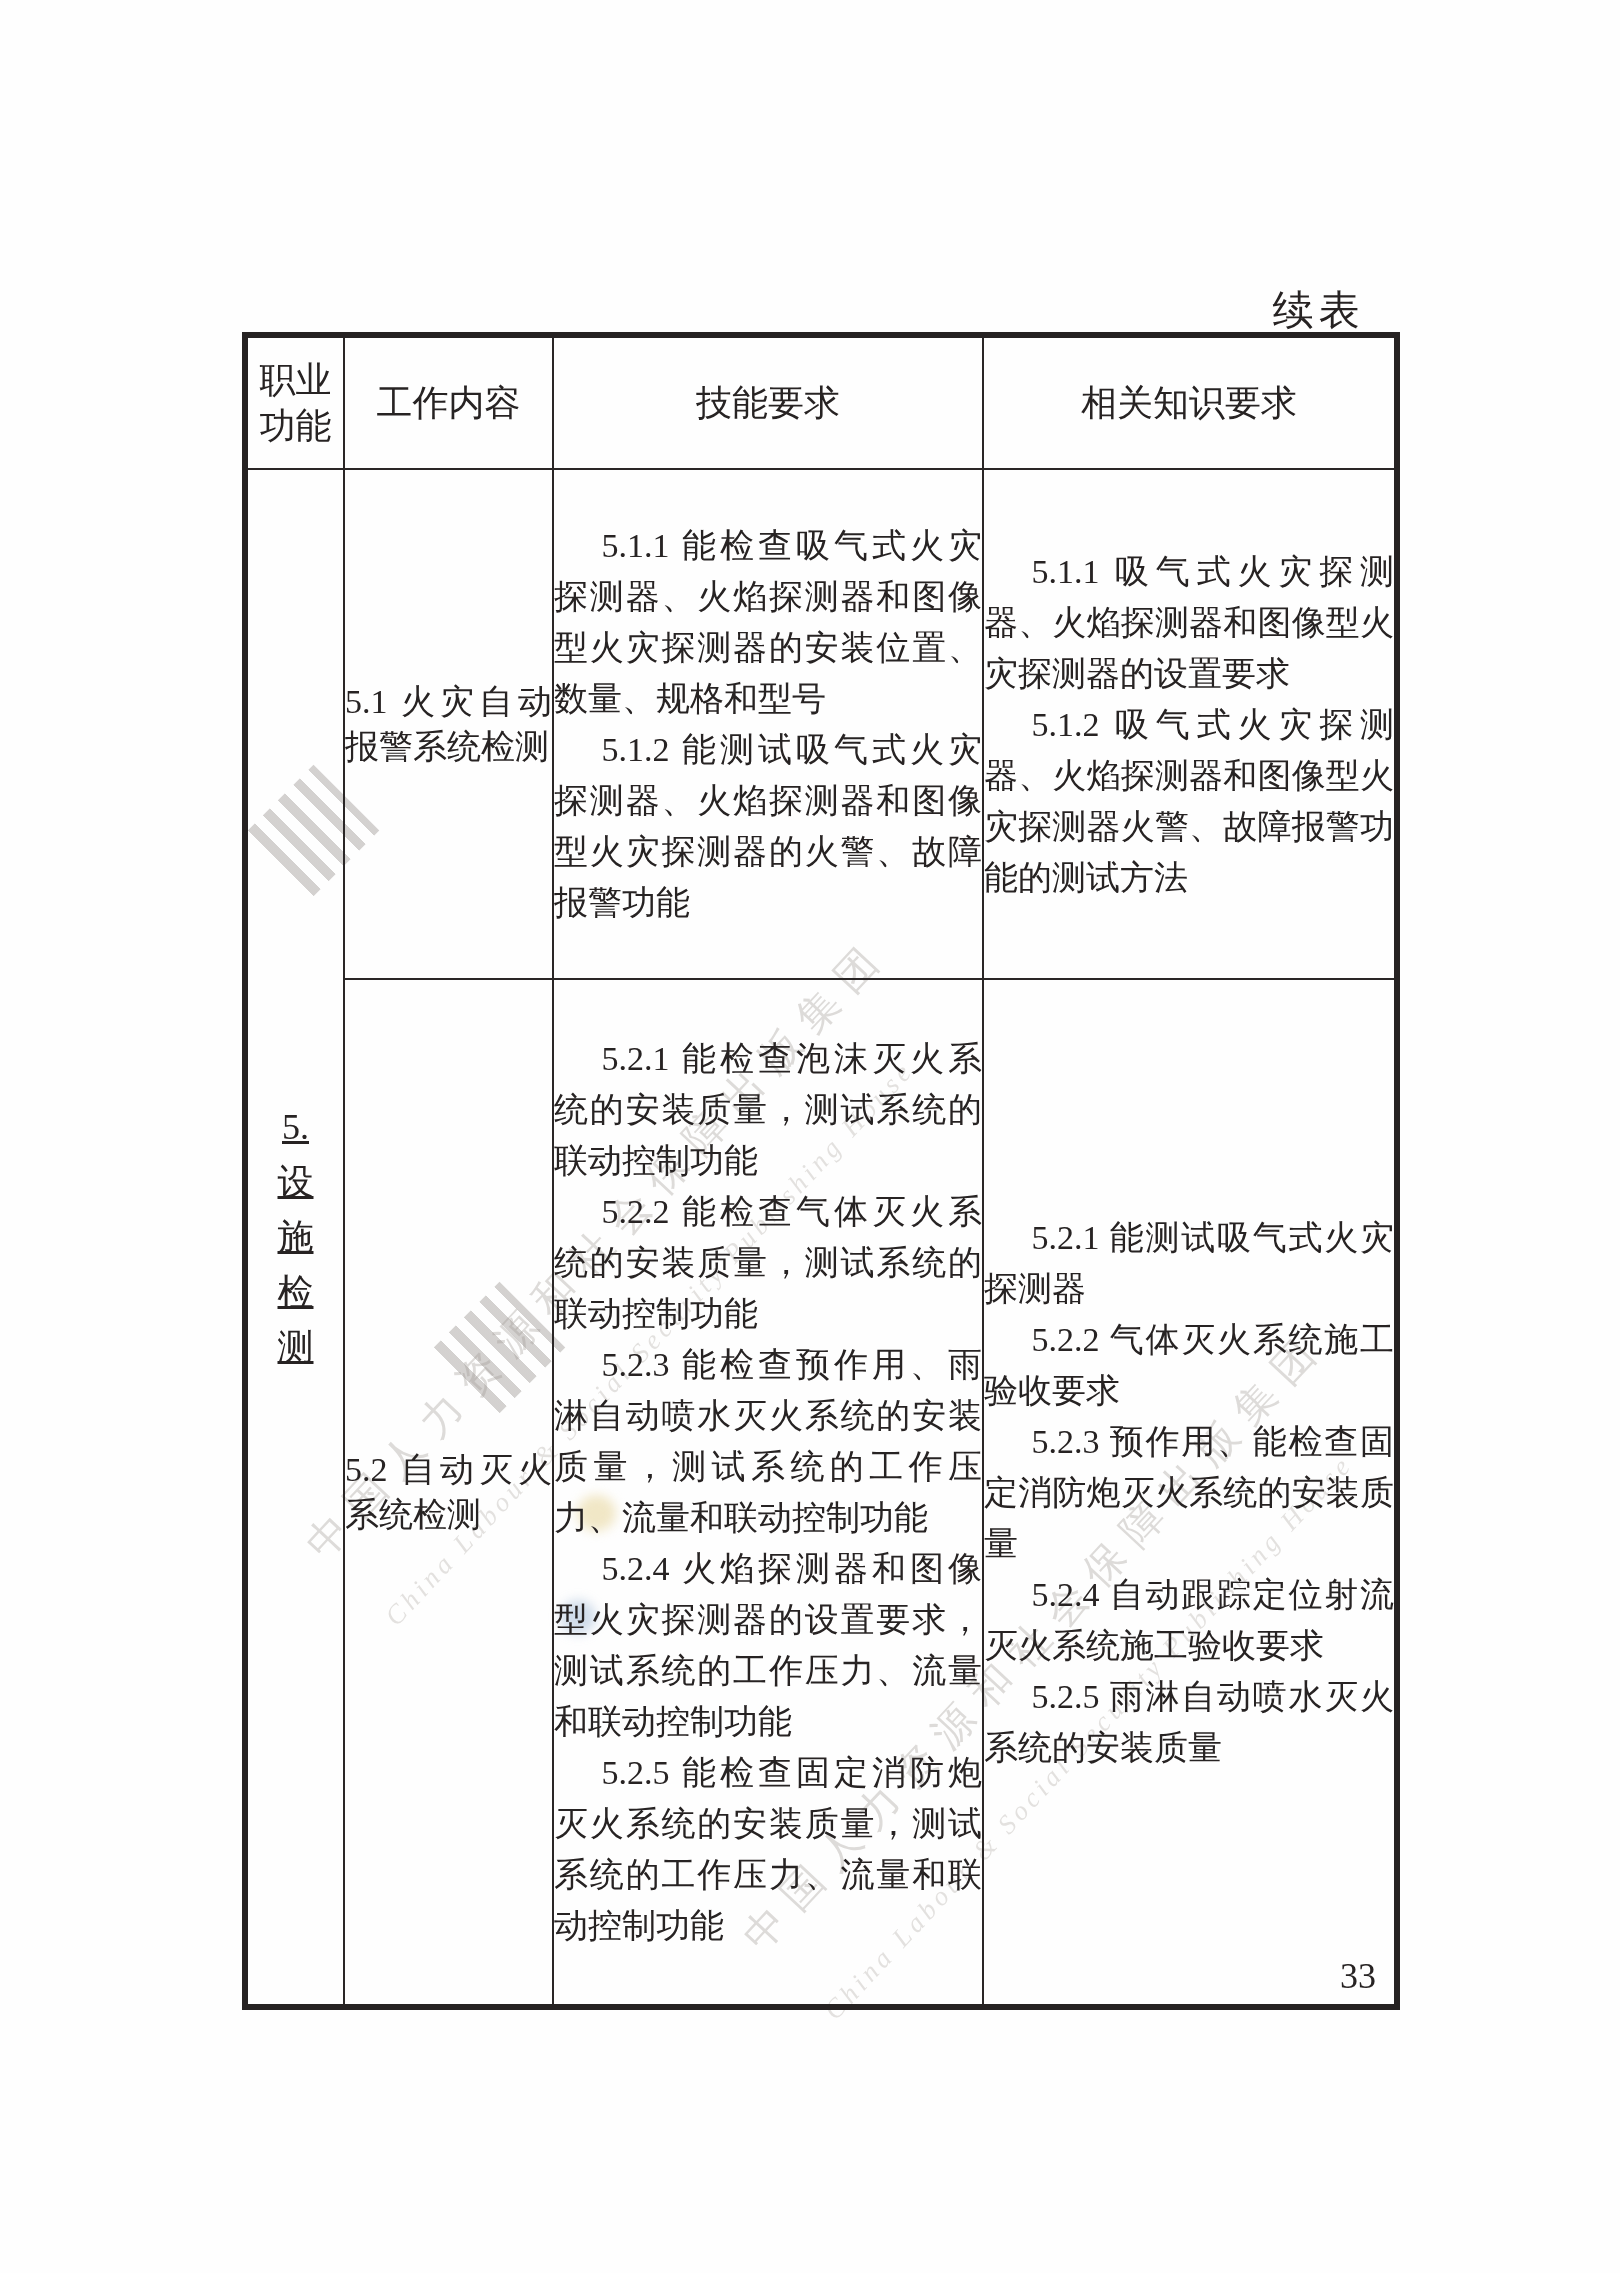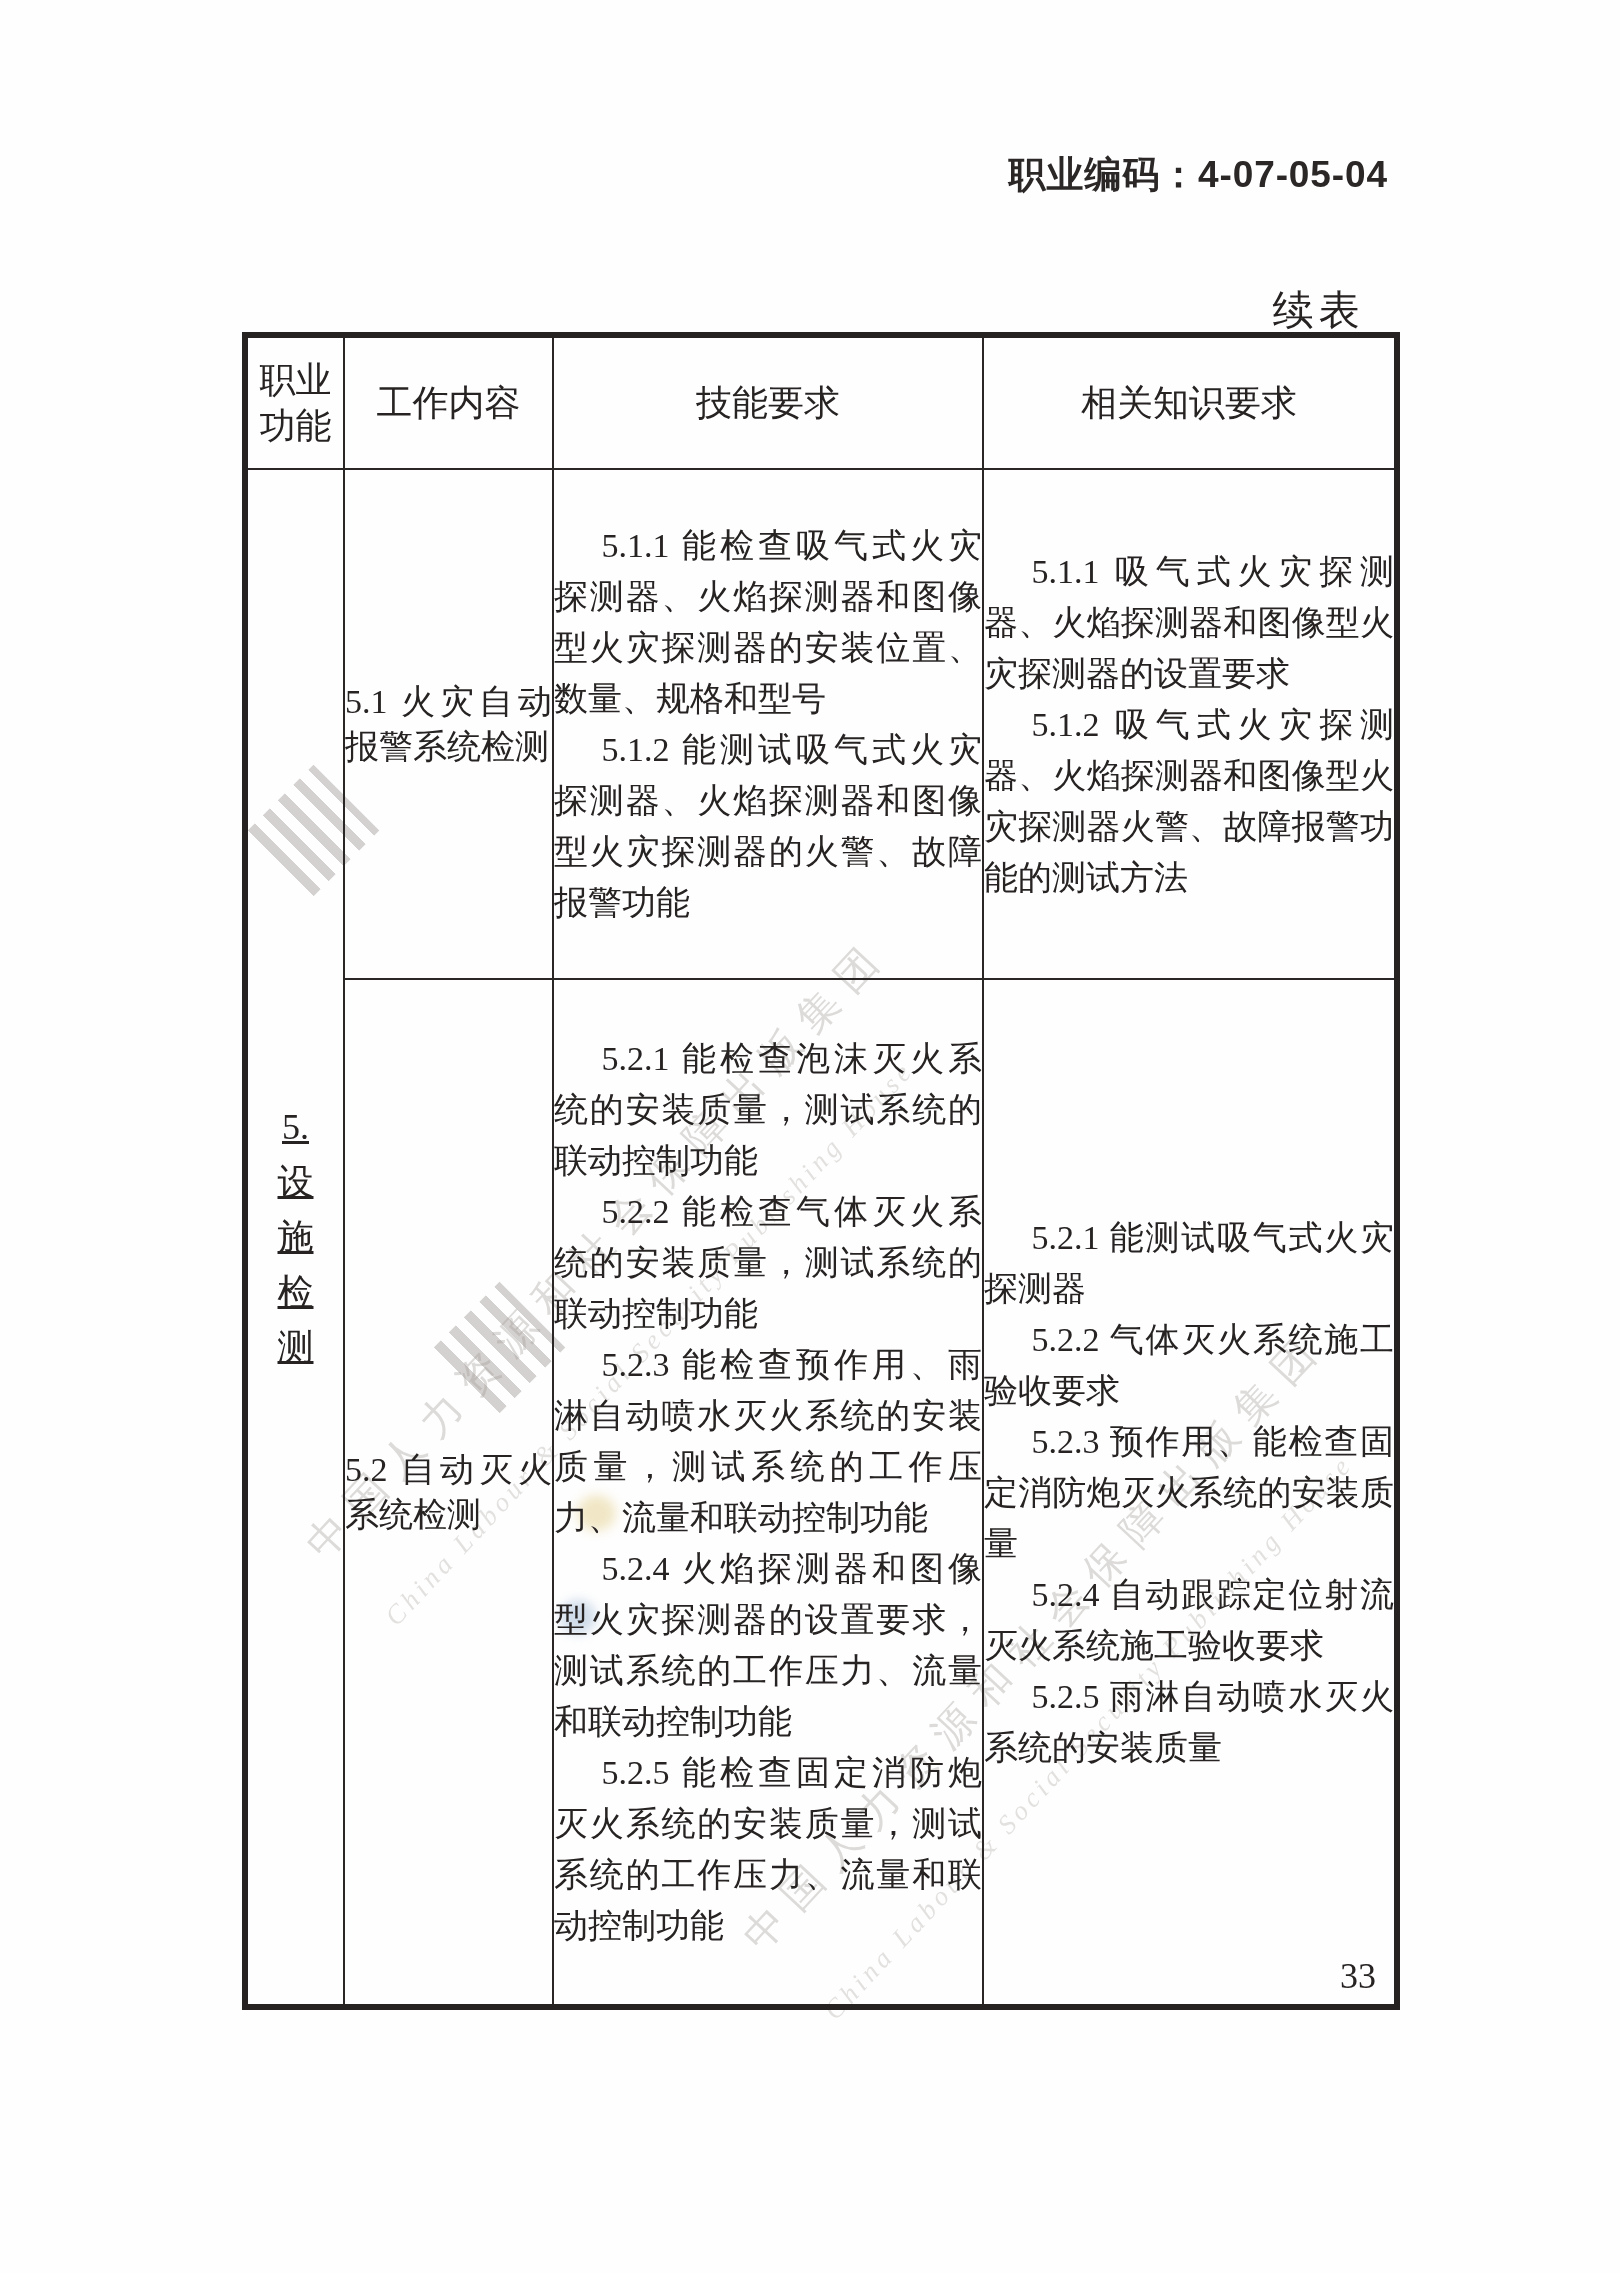--- a/index.html
+++ b/index.html
@@ -100,21 +100,20 @@
     <div class="wm-logo" style="left:267px;top:784px;"></div>
     <div class="wm-logo" style="left:453px;top:1301px;"></div>
     <div class="wm-zh" style="left:294px;top:1533px;">中国人力资源和社会保障出版集团</div>
     <div class="wm-en" style="left:379px;top:1611px;">China Labour &amp; Social Security Publishing House</div>
     <div class="wm-zh" style="left:731px;top:1925px;">中国人力资源和社会保障出版集团</div>
     <div class="wm-en" style="left:818px;top:2005px;">China Labour &amp; Social Security Publishing House</div>
     <div class="wm-dot wm-dot-yellow"></div>
     <div class="wm-dot wm-dot-blue"></div>
   </div>
 
-  <div class="header-code">职业编码：4-07-05-04</div>
   <div class="continued">续表</div>
   <div class="page-num">33</div>
 
   <table class="doc-table">
     <colgroup>
       <col class="c1">
         <col class="c2">
         <col class="c3">
         <col class="c4">
     </colgroup>

